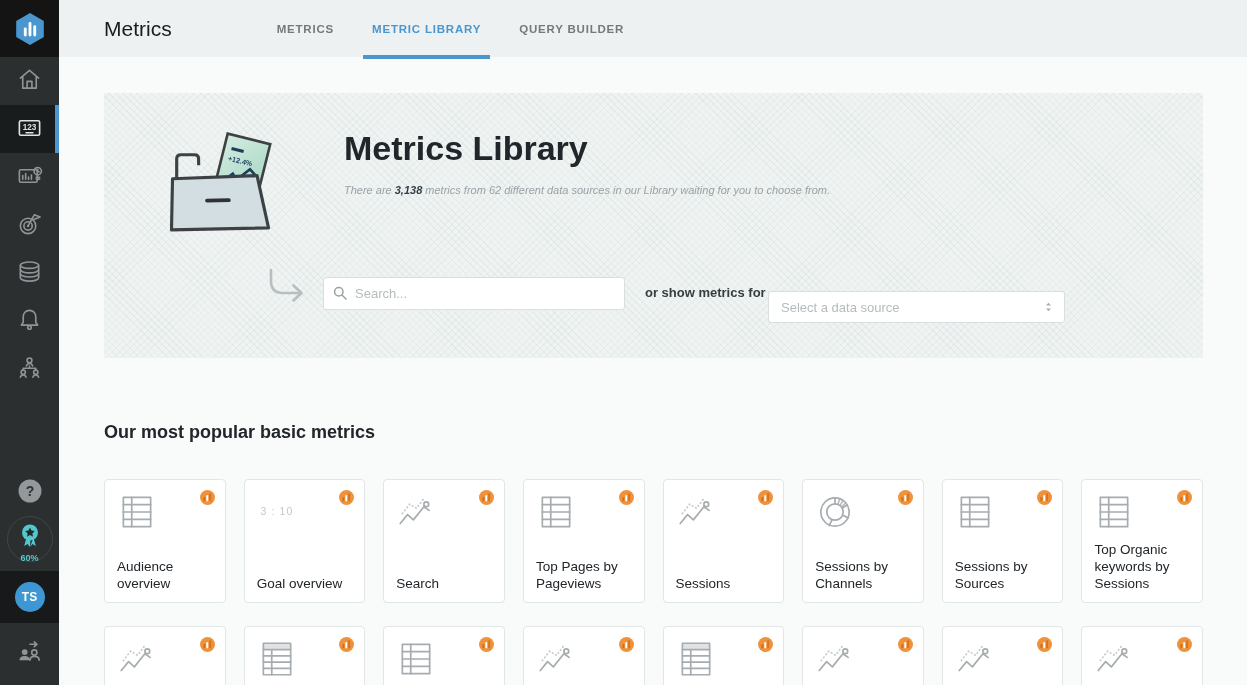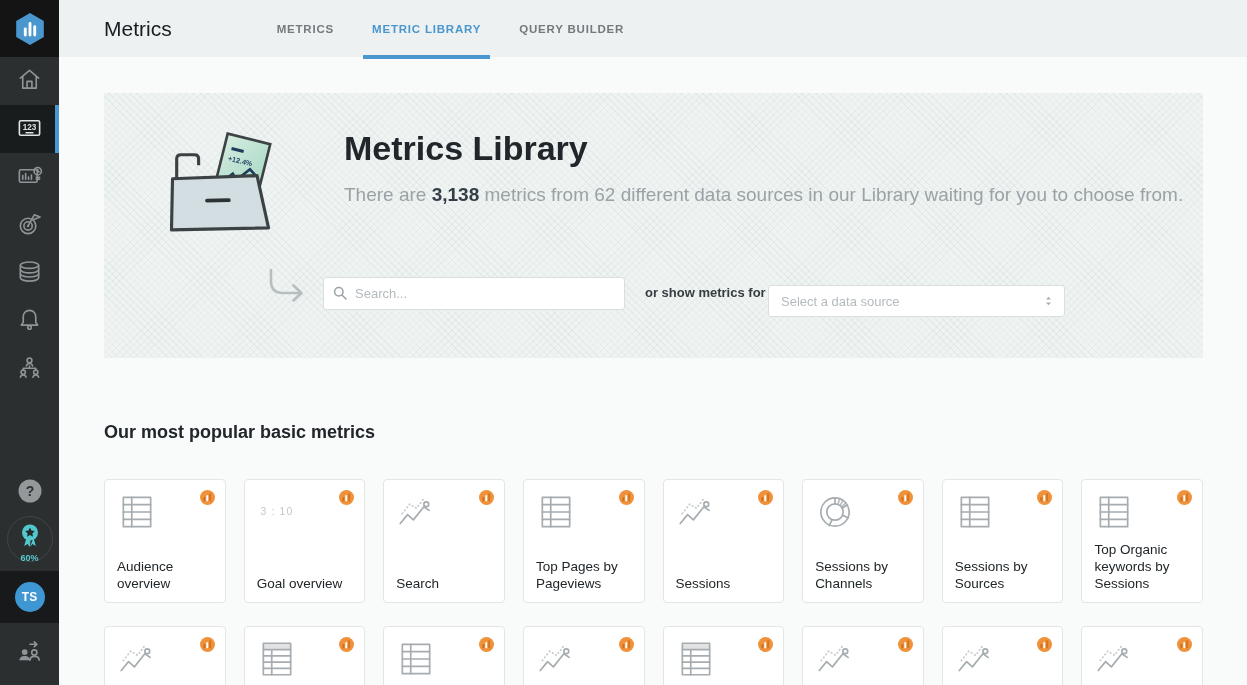--- a/index.html
+++ b/index.html
@@ -38,29 +38,29 @@
   .content { flex:1; padding:36px 44px 0 45px; overflow:hidden; }
 
   
   .hero { position:relative; height:265px; background-color:#eff3f2;
     background-image:
       repeating-linear-gradient(45deg, rgba(165,190,185,.14) 0 1px, transparent 1px 5px),
       repeating-linear-gradient(-45deg, rgba(165,190,185,.10) 0 1px, transparent 1px 5px); }
   .folder-art { position:absolute; left:56px; top:36px; width:120px; height:110px; }
   .hero-text { position:absolute; left:219px; top:36px;margin-left:21px; }
   .hero-title { font-size:34px; font-weight:bold; color:#20262a; }
-  .hero-sub { margin-top:16px; font-size:19px; color:#9aa2a6; }
+  .hero-sub { margin-top:16px; font-size:11px; color:#9aa2a6;font-style:italic; }
   .hero-sub b { color:#333e46; }
   .arrow-art { position:absolute; left:160px; top:174px; width:46px; height:42px; }
   .search-wrap { position:absolute; left:219px; top:184px; width:302px; height:33px; }
   .search-wrap svg { position:absolute; left:10px; top:9px; width:14px; height:14px; }
   .search-input { width:100%; height:100%; border:1px solid #d9dedf; border-radius:3px; background:#fff; padding:0 10px 0 31px; font-size:13px; color:#444b4f; font-family:"Liberation Sans",sans-serif; outline:none; }
   .search-input::placeholder { color:#b4bbbe; }
   .or-text { position:absolute; left:541px; top:192px; font-size:13px; font-weight:bold; color:#363d41; }
-  .select-box { position:absolute; left:664px; top:192px; width:297px; height:32px; border:1px solid #d9dedf; border-radius:3px; background:#fff; display:flex; align-items:center; justify-content:space-between; padding:0 10px 0 12px; cursor:pointer; }
+  .select-box { position:absolute; left:664px; top:198px; width:297px; height:32px; border:1px solid #d9dedf; border-radius:3px; background:#fff; display:flex; align-items:center; justify-content:space-between; padding:0 10px 0 12px; cursor:pointer; }
   .select-placeholder { font-size:13px; color:#b4bbbe; }
   .select-box svg { width:11px; height:14px; }
 
   
   .section-heading { margin-top:64px; font-size:18px; font-weight:bold; color:#20262a; }
   .cards-grid { display:grid; grid-template-columns:repeat(8, 1fr); gap:18px; margin-top:36px; }
   .cards-grid.second { margin-top:23px; }
   .card { background:#fff; border:1px solid #e2e6e6; border-radius:4px; height:124px; position:relative; cursor:pointer; }
   .card-icon { position:absolute; top:11px; left:11px; width:42px; height:42px; color:#a6acaf; }
   .card-icon svg { width:42px; height:42px; }

